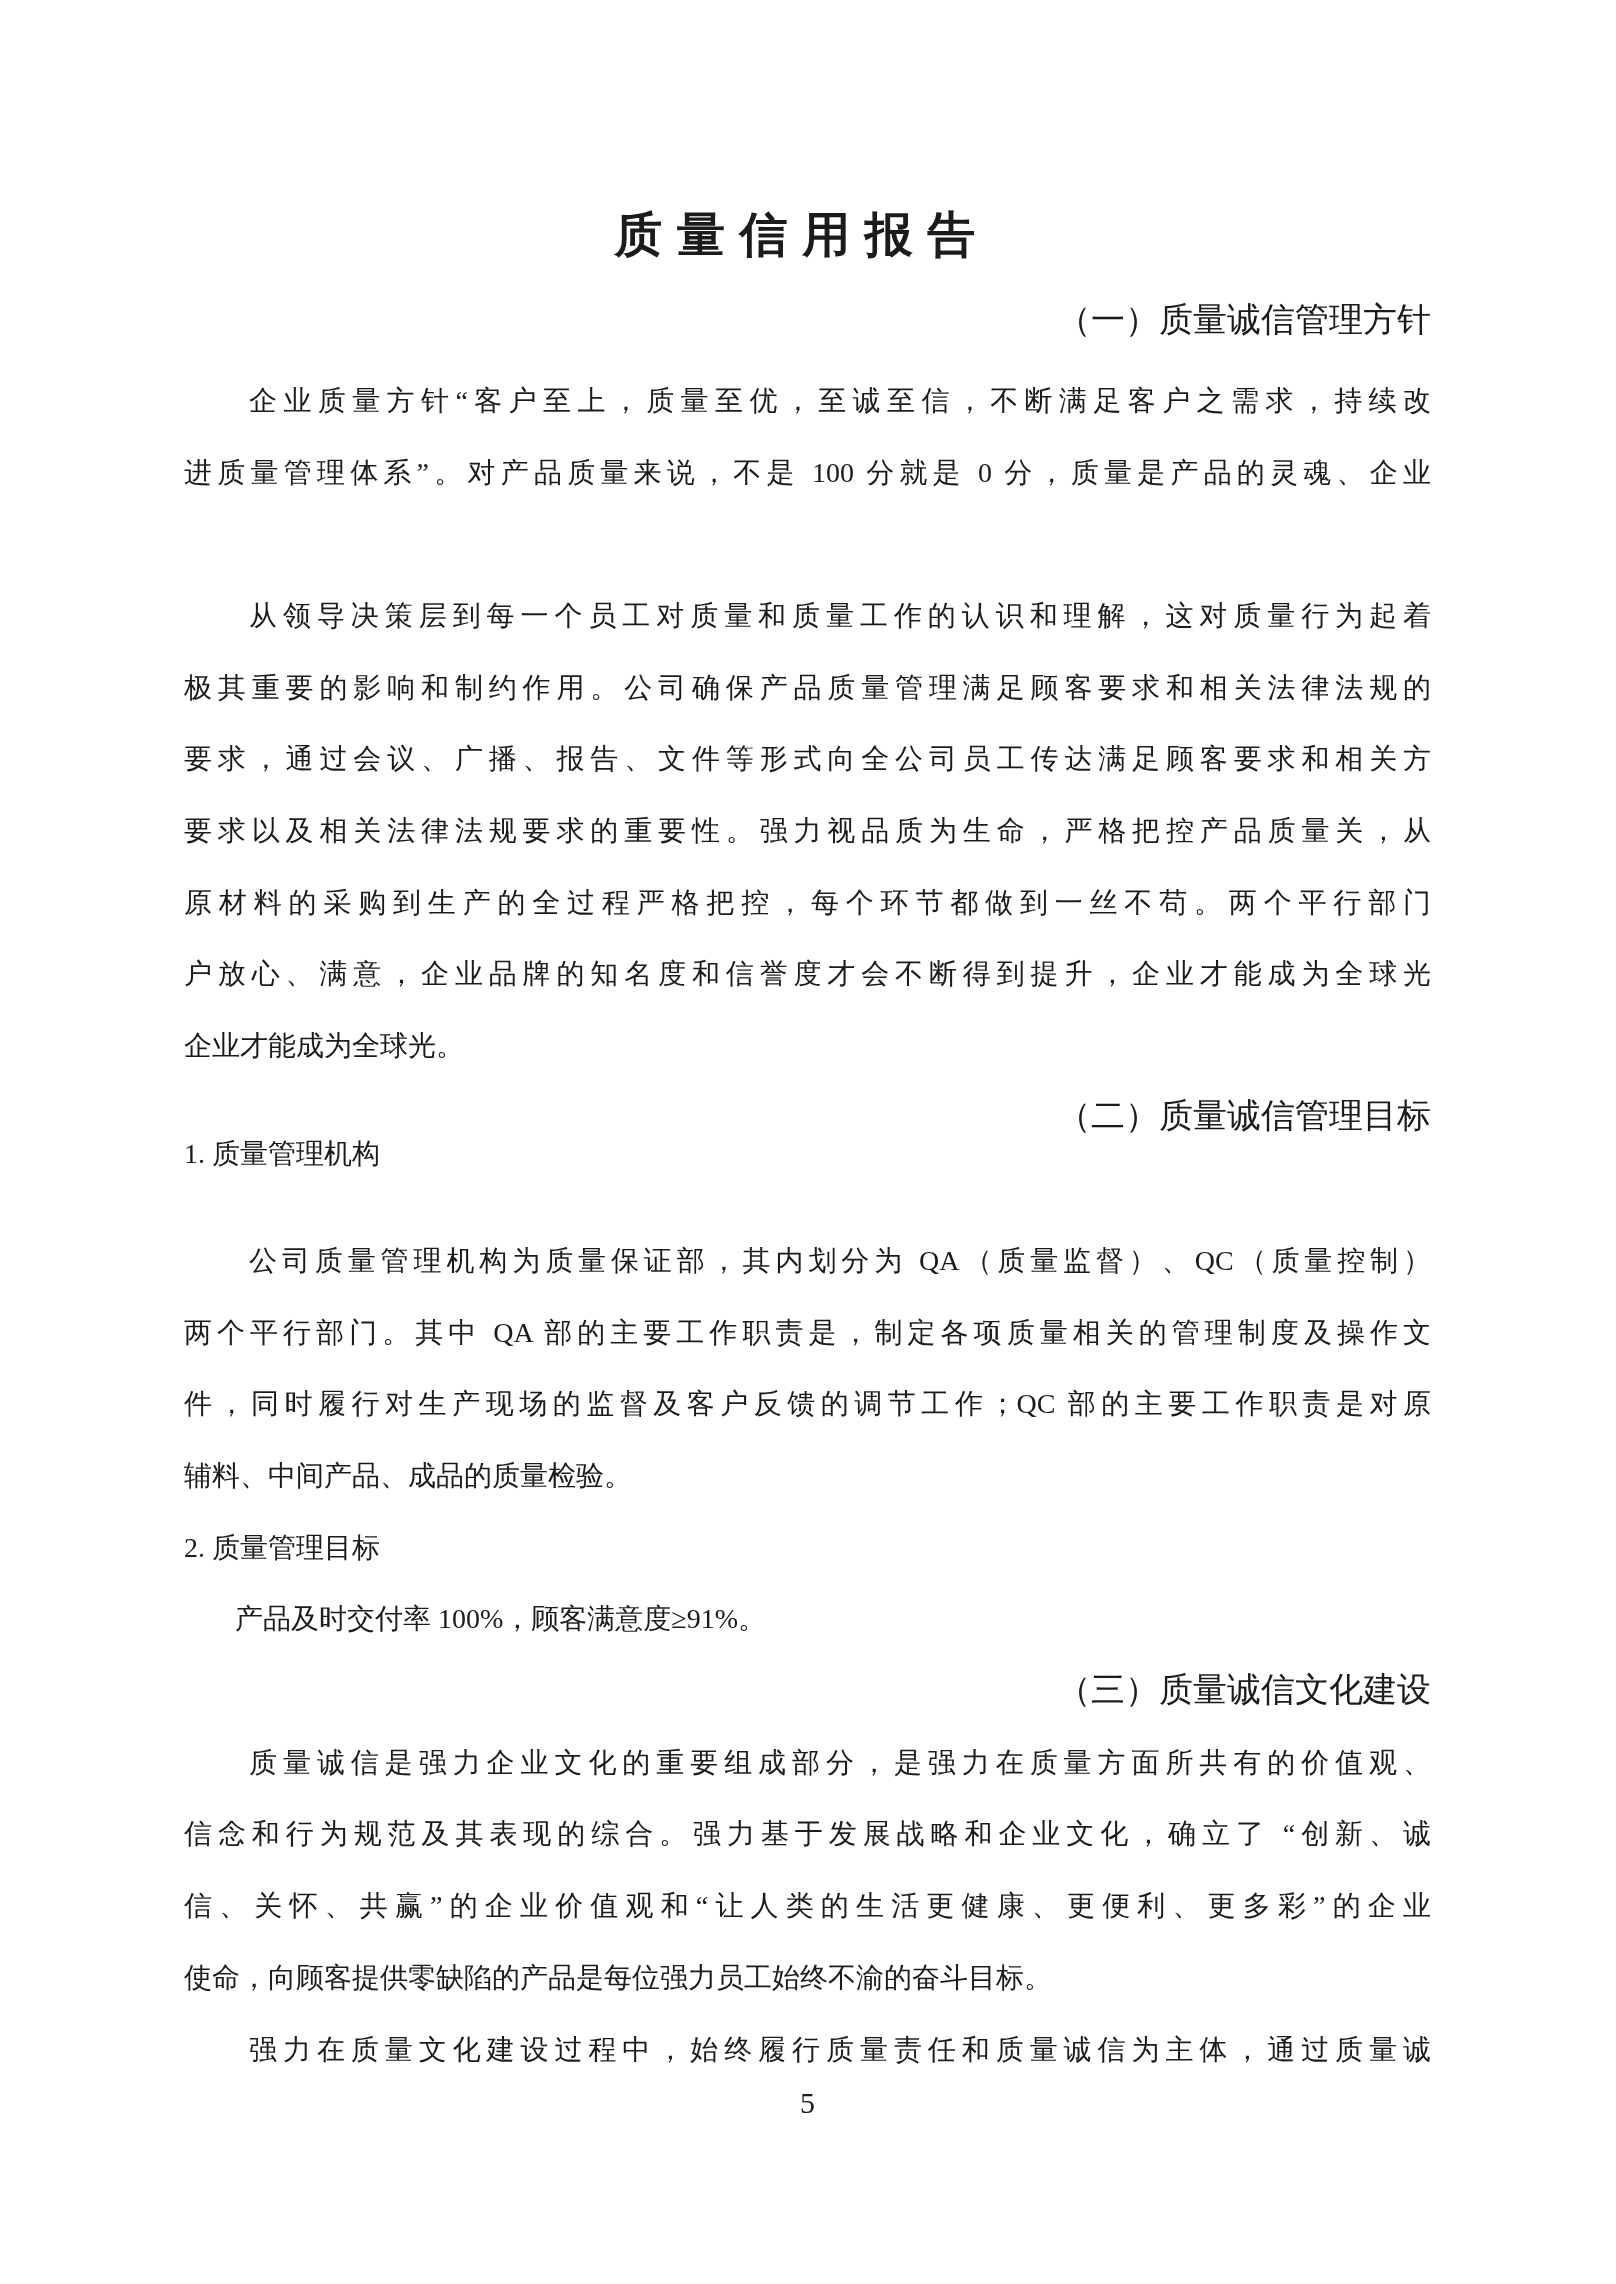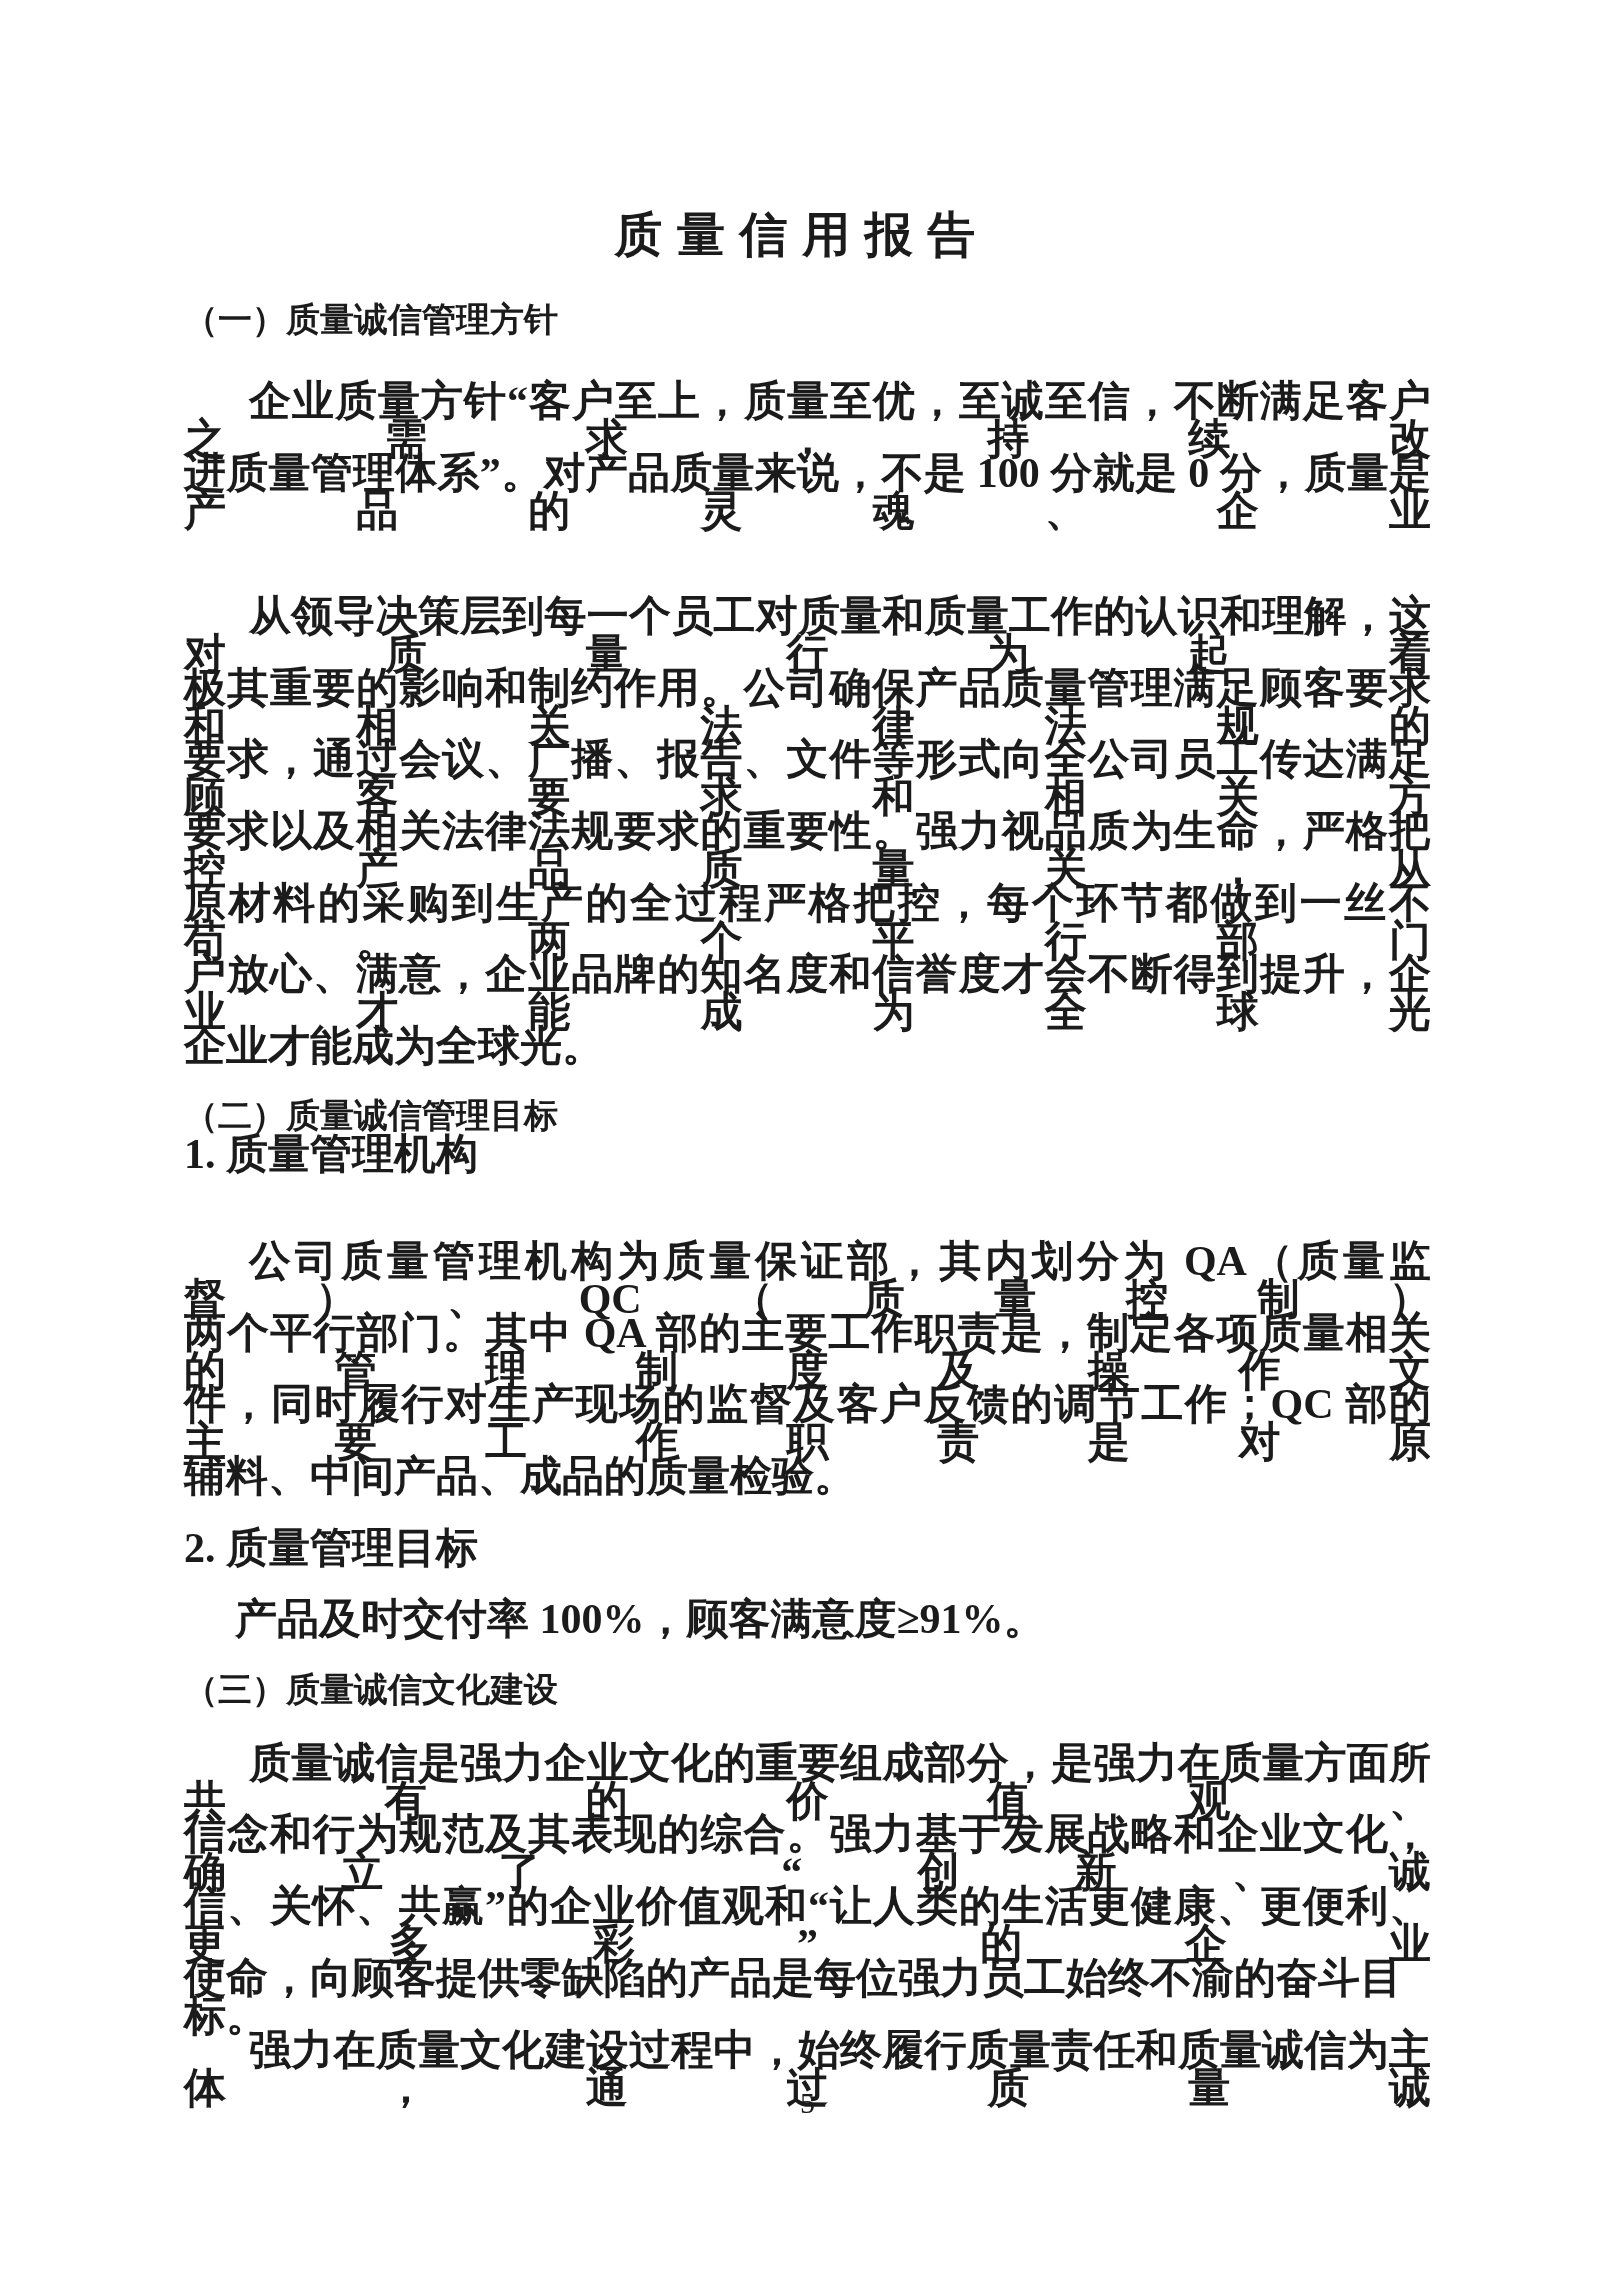--- a/index.html
+++ b/index.html
@@ -26,28 +26,28 @@
     font-size: 48px;
     line-height: 55px;
     font-weight: bold;
     letter-spacing: 1.3px;
     white-space: nowrap;
   }
   .line {
     position: absolute;
     left: 184px;
     width: 1247px;
-    font-size: 42px;
+    font-size: 28px;
     line-height: 38px;
     white-space: normal;
-    font-weight: bold;
   }
   .heading {
-    font-weight: bold;
+    font-weight: normal;
     font-size: 34px;
+    text-align: right;
   }
   .stretch {
     text-align: justify;
     text-align-last: justify;
     text-justify: inter-character;
   }
   .ind2 { text-indent: 65px; }
   .ind15 { text-indent: 51px; }
   .page-number {
     position: absolute;

